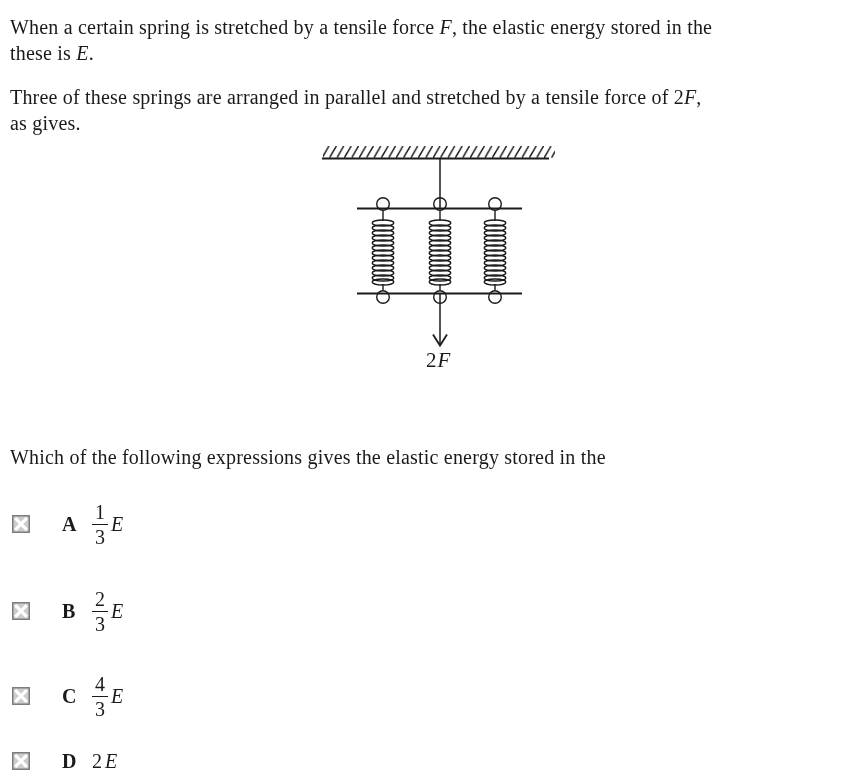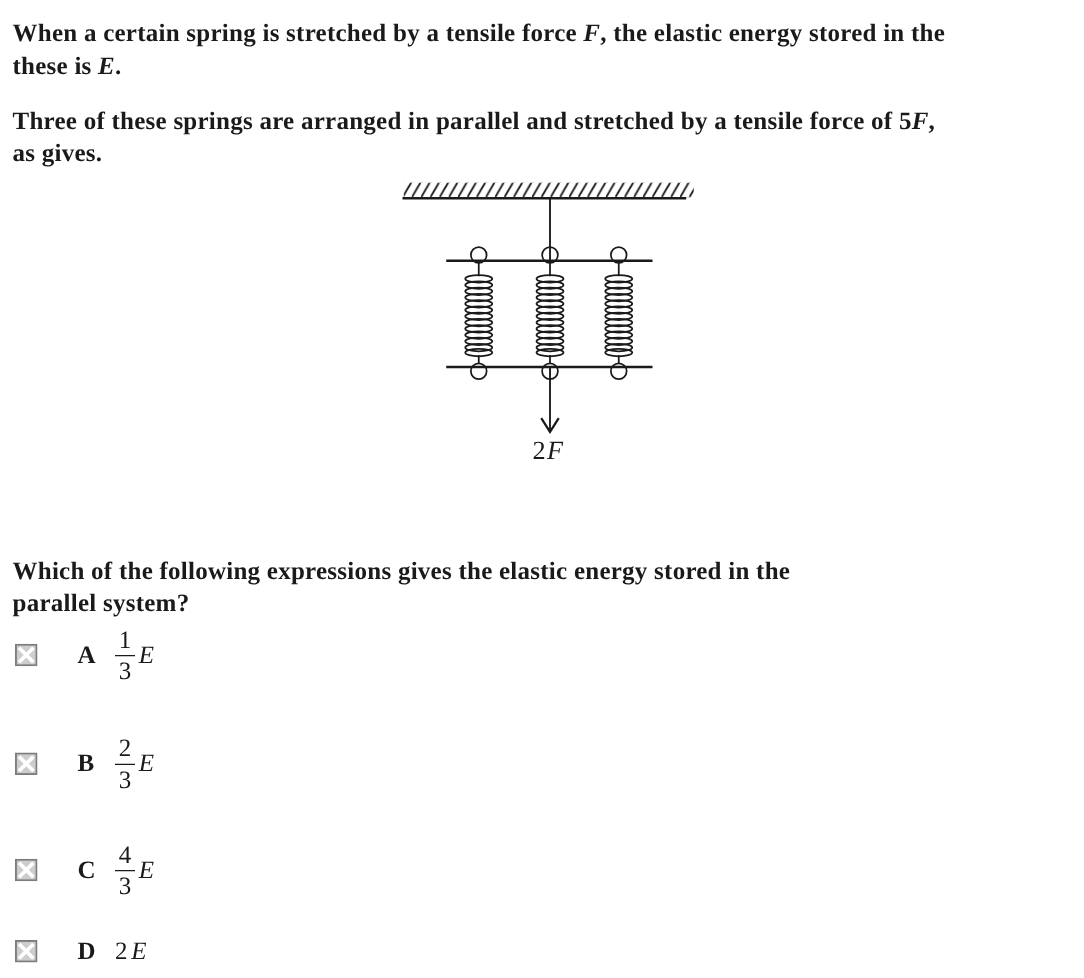--- a/index.html
+++ b/index.html
@@ -2,21 +2,21 @@
 <html><head>
 <meta charset="utf-8">
 <style>
   html,body{margin:0;padding:0;background:#ffffff;}
   .page{
     position:relative;width:867px;height:782px;background:#ffffff;
     font-family:"Liberation Serif", serif;color:#1a1a1a;overflow:hidden;
   }
   .para{
     position:absolute;left:10px;margin:0;
-    font-size:20px;line-height:26px;letter-spacing:0.2px;font-weight:bold;
+    font-size:20px;line-height:26px;letter-spacing:0.2px;
   }
   .it{font-style:italic;}
   .diagram-svg{position:absolute;left:300px;top:140px;}
   .option-row{
     position:absolute;left:0;width:320px;display:flex;align-items:center;
     cursor:default;
   }
   .cbx{flex:0 0 auto;margin-left:12px;display:block;}
   .opt-letter{
     font-weight:bold;font-size:20px;line-height:20px;margin-left:32px;
@@ -29,21 +29,21 @@
   .coeff{font-style:normal;}
   .var{font-style:italic;margin-left:3px;}
 </style>
 </head>
 <body>
 
 <div class="page">
 
   <p class="para" style="top:14px;"><span>When a certain spring is stretched by a tensile force </span><span class="it">F</span><span>, the elastic energy stored in the</span><br><span>these is </span><span class="it">E</span><span>.</span></p>
 
-  <p class="para" style="top:84px;"><span>Three of these springs are arranged in parallel and stretched by a tensile force of 5</span><span class="it">F</span><span>,</span><br><span>as gives.</span></p>
+  <p class="para" style="top:84px;"><span>Three of these springs are arranged in parallel and stretched by a tensile force of 2</span><span class="it">F</span><span>,</span><br><span>as gives.</span></p>
 
   <svg class="diagram-svg" width="280" height="238" viewBox="300 140 280 238">
     <defs>
       <pattern id="hatch" x="322" y="146" width="7.4" height="12" patternUnits="userSpaceOnUse">
         <path d="M0,12 L7,0" stroke="#1a1a1a" stroke-width="1.5" fill="none"></path>
       </pattern>
       <g id="spring" stroke="#1a1a1a" stroke-width="1.4" fill="none">
         <circle cx="0" cy="204" r="6.3"></circle>
         <line x1="0" y1="210.3" x2="0" y2="221"></line>
         <ellipse cx="0" cy="223" rx="10.8" ry="3"></ellipse>
@@ -75,21 +75,21 @@
     <use href="#spring" transform="translate(440,0)"></use>
     <use href="#spring" transform="translate(495,0)"></use>
 
     <g stroke="#1a1a1a" fill="none">
       <line x1="440" y1="293" x2="440" y2="344" stroke-width="1.5"></line>
       <path d="M433,334.5 L440,345.5 L447,334.5" stroke-width="1.8"></path>
     </g>
     <text x="426" y="367" font-size="21" fill="#1a1a1a" font-family="Liberation Serif, serif"><tspan>2</tspan><tspan font-style="italic" dx="1">F</tspan></text>
   </svg>
 
-  <p class="para" style="top:406px;margin-top:38px;"><span>Which of the following expressions gives the elastic energy stored in the</span><br><span>parallel system?</span></p>
+  <p class="para" style="top:406px;margin-top:38px;"><span>Which of the following expressions gives the elastic energy stored in the</span><br></p>
 
   <div class="option-row" style="top:501px;height:46px;">
     <svg class="cbx" width="18" height="18" viewBox="0 0 18 18">
       <rect x="0.75" y="0.75" width="16.5" height="16.5" fill="#cdcdcd" stroke="#7d7d7d" stroke-width="1.5"></rect>
       <path d="M3.2,3.2 L14.8,14.8 M14.8,3.2 L3.2,14.8" stroke="#ffffff" stroke-width="3.1" fill="none"></path>
     </svg>
     <span class="opt-letter">A</span>
     <span class="expr">
       <span class="frac">
         <span class="num">1</span>

